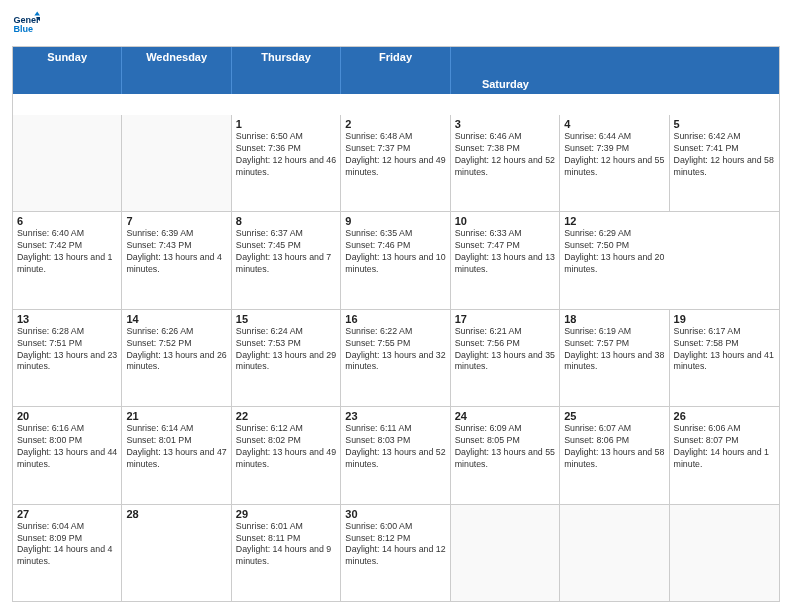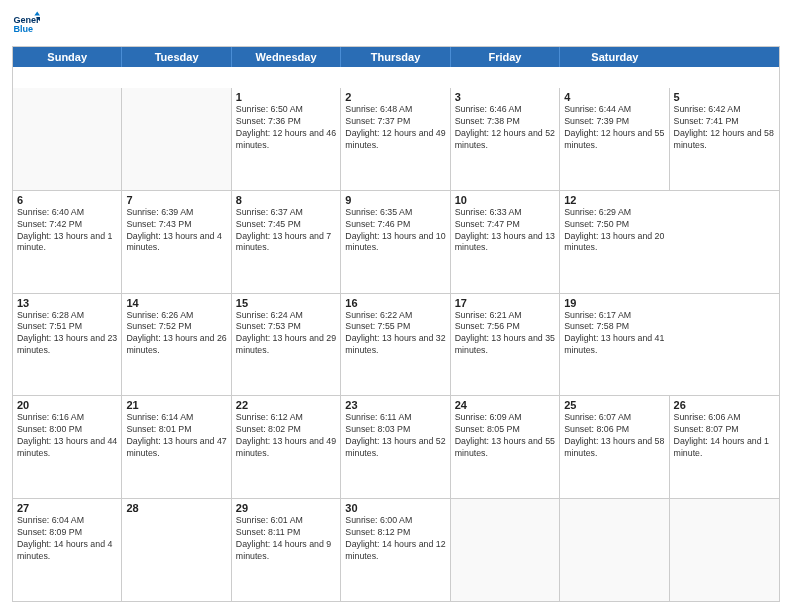--- a/index.html
+++ b/index.html
@@ -57,21 +57,21 @@
       background: #2a6db5;
     }
     .cal-header-cell {
       color: #fff;
       font-size: 11px;
       font-weight: bold;
       padding: 4px 4px;
       text-align: center;
       border-right: 1px solid #4a8dd5;
     }
-    .cal-header-cell:last-child { border-right: none; }
+    .cal-header-cell:last-child { border-right: none; margin-top: 27px; }
     .cal-body {
       flex: 1;
       display: flex;
       flex-direction: column;
     }
     .cal-row {
       display: grid;
       grid-template-columns: repeat(7, 1fr);
       flex: 1;
       border-bottom: 1px solid #ccc;
@@ -114,21 +114,20 @@
     </div>
     <div class="title-block">
       <div class="month-title"></div>
       <div class="subtitle"></div>
     </div>
   </div>
 
   <div class="calendar">
     <div class="cal-header-row">
     <div class="cal-header-cell">Sunday</div>
-        <div class="cal-header-cell">Tuesday</div>
         <div class="cal-header-cell">Wednesday</div>
         <div class="cal-header-cell">Thursday</div>
         <div class="cal-header-cell">Friday</div>
         <div class="cal-header-cell">Saturday</div>
       </div>
     <div class="cal-body">
     <div class="cal-row">
           <div class="cal-cell empty"></div>
           <div class="cal-cell empty"></div>
           <div class="cal-cell">
@@ -193,20 +192,24 @@
           </div>
           <div class="cal-cell">
             <div class="day-num">16</div>
             <div class="info">Sunrise: 6:22 AM<br>Sunset: 7:55 PM<br>Daylight: 13 hours and 32 minutes.</div>
           </div>
           <div class="cal-cell">
             <div class="day-num">17</div>
             <div class="info">Sunrise: 6:21 AM<br>Sunset: 7:56 PM<br>Daylight: 13 hours and 35 minutes.</div>
           </div>
           <div class="cal-cell">
+            <div class="day-num">18</div>
+            <div class="info">Sunrise: 6:19 AM<br>Sunset: 7:57 PM<br>Daylight: 13 hours and 38 minutes.</div>
+          </div>
+          <div class="cal-cell">
             <div class="day-num">19</div>
             <div class="info">Sunrise: 6:17 AM<br>Sunset: 7:58 PM<br>Daylight: 13 hours and 41 minutes.</div>
           </div>
         </div>
         <div class="cal-row">
           <div class="cal-cell">
             <div class="day-num">20</div>
             <div class="info">Sunrise: 6:16 AM<br>Sunset: 8:00 PM<br>Daylight: 13 hours and 44 minutes.</div>
           </div>
           <div class="cal-cell">

